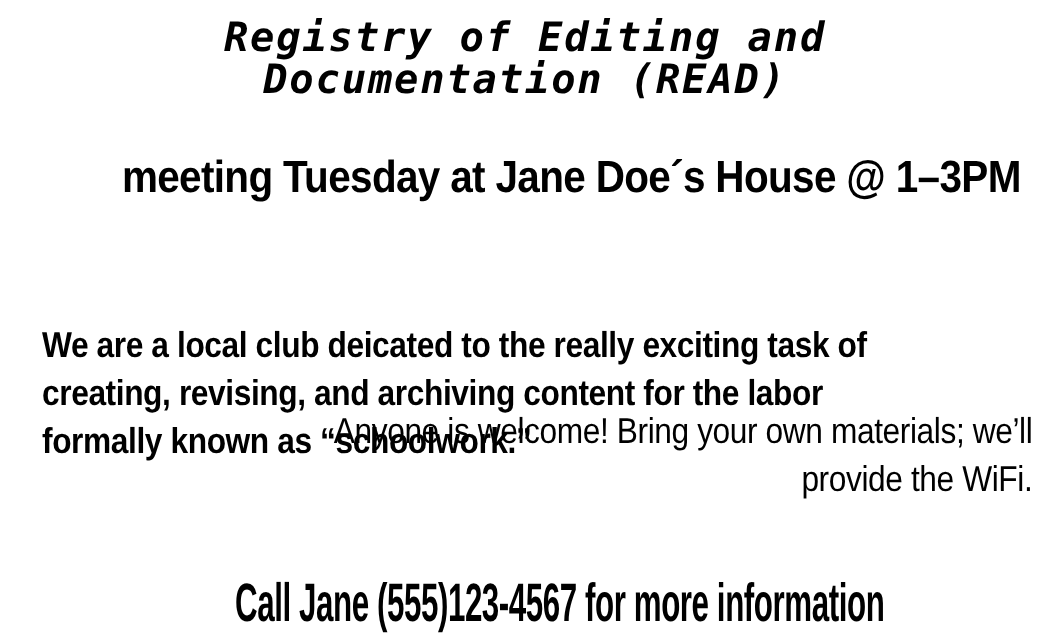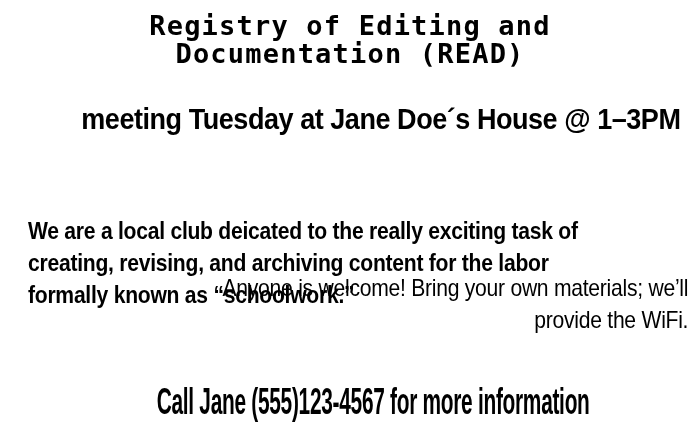--- a/index.html
+++ b/index.html
@@ -26,20 +26,21 @@
     left: 0;
     width: 700px;
     margin: 0;
     text-align: center;
     font-family: "DejaVu Sans Mono", monospace;
     font-weight: bold;
     font-size: 27px;
     line-height: 28px;
     letter-spacing: 1.2px;
     white-space: pre-line;
+    font-style: italic;
   }
   
   .meeting {
     position: absolute;
     top: 102px;
     left: 48px;
     width: 652px;
     text-align: center;
     font-weight: bold;
     font-size: 30px;

